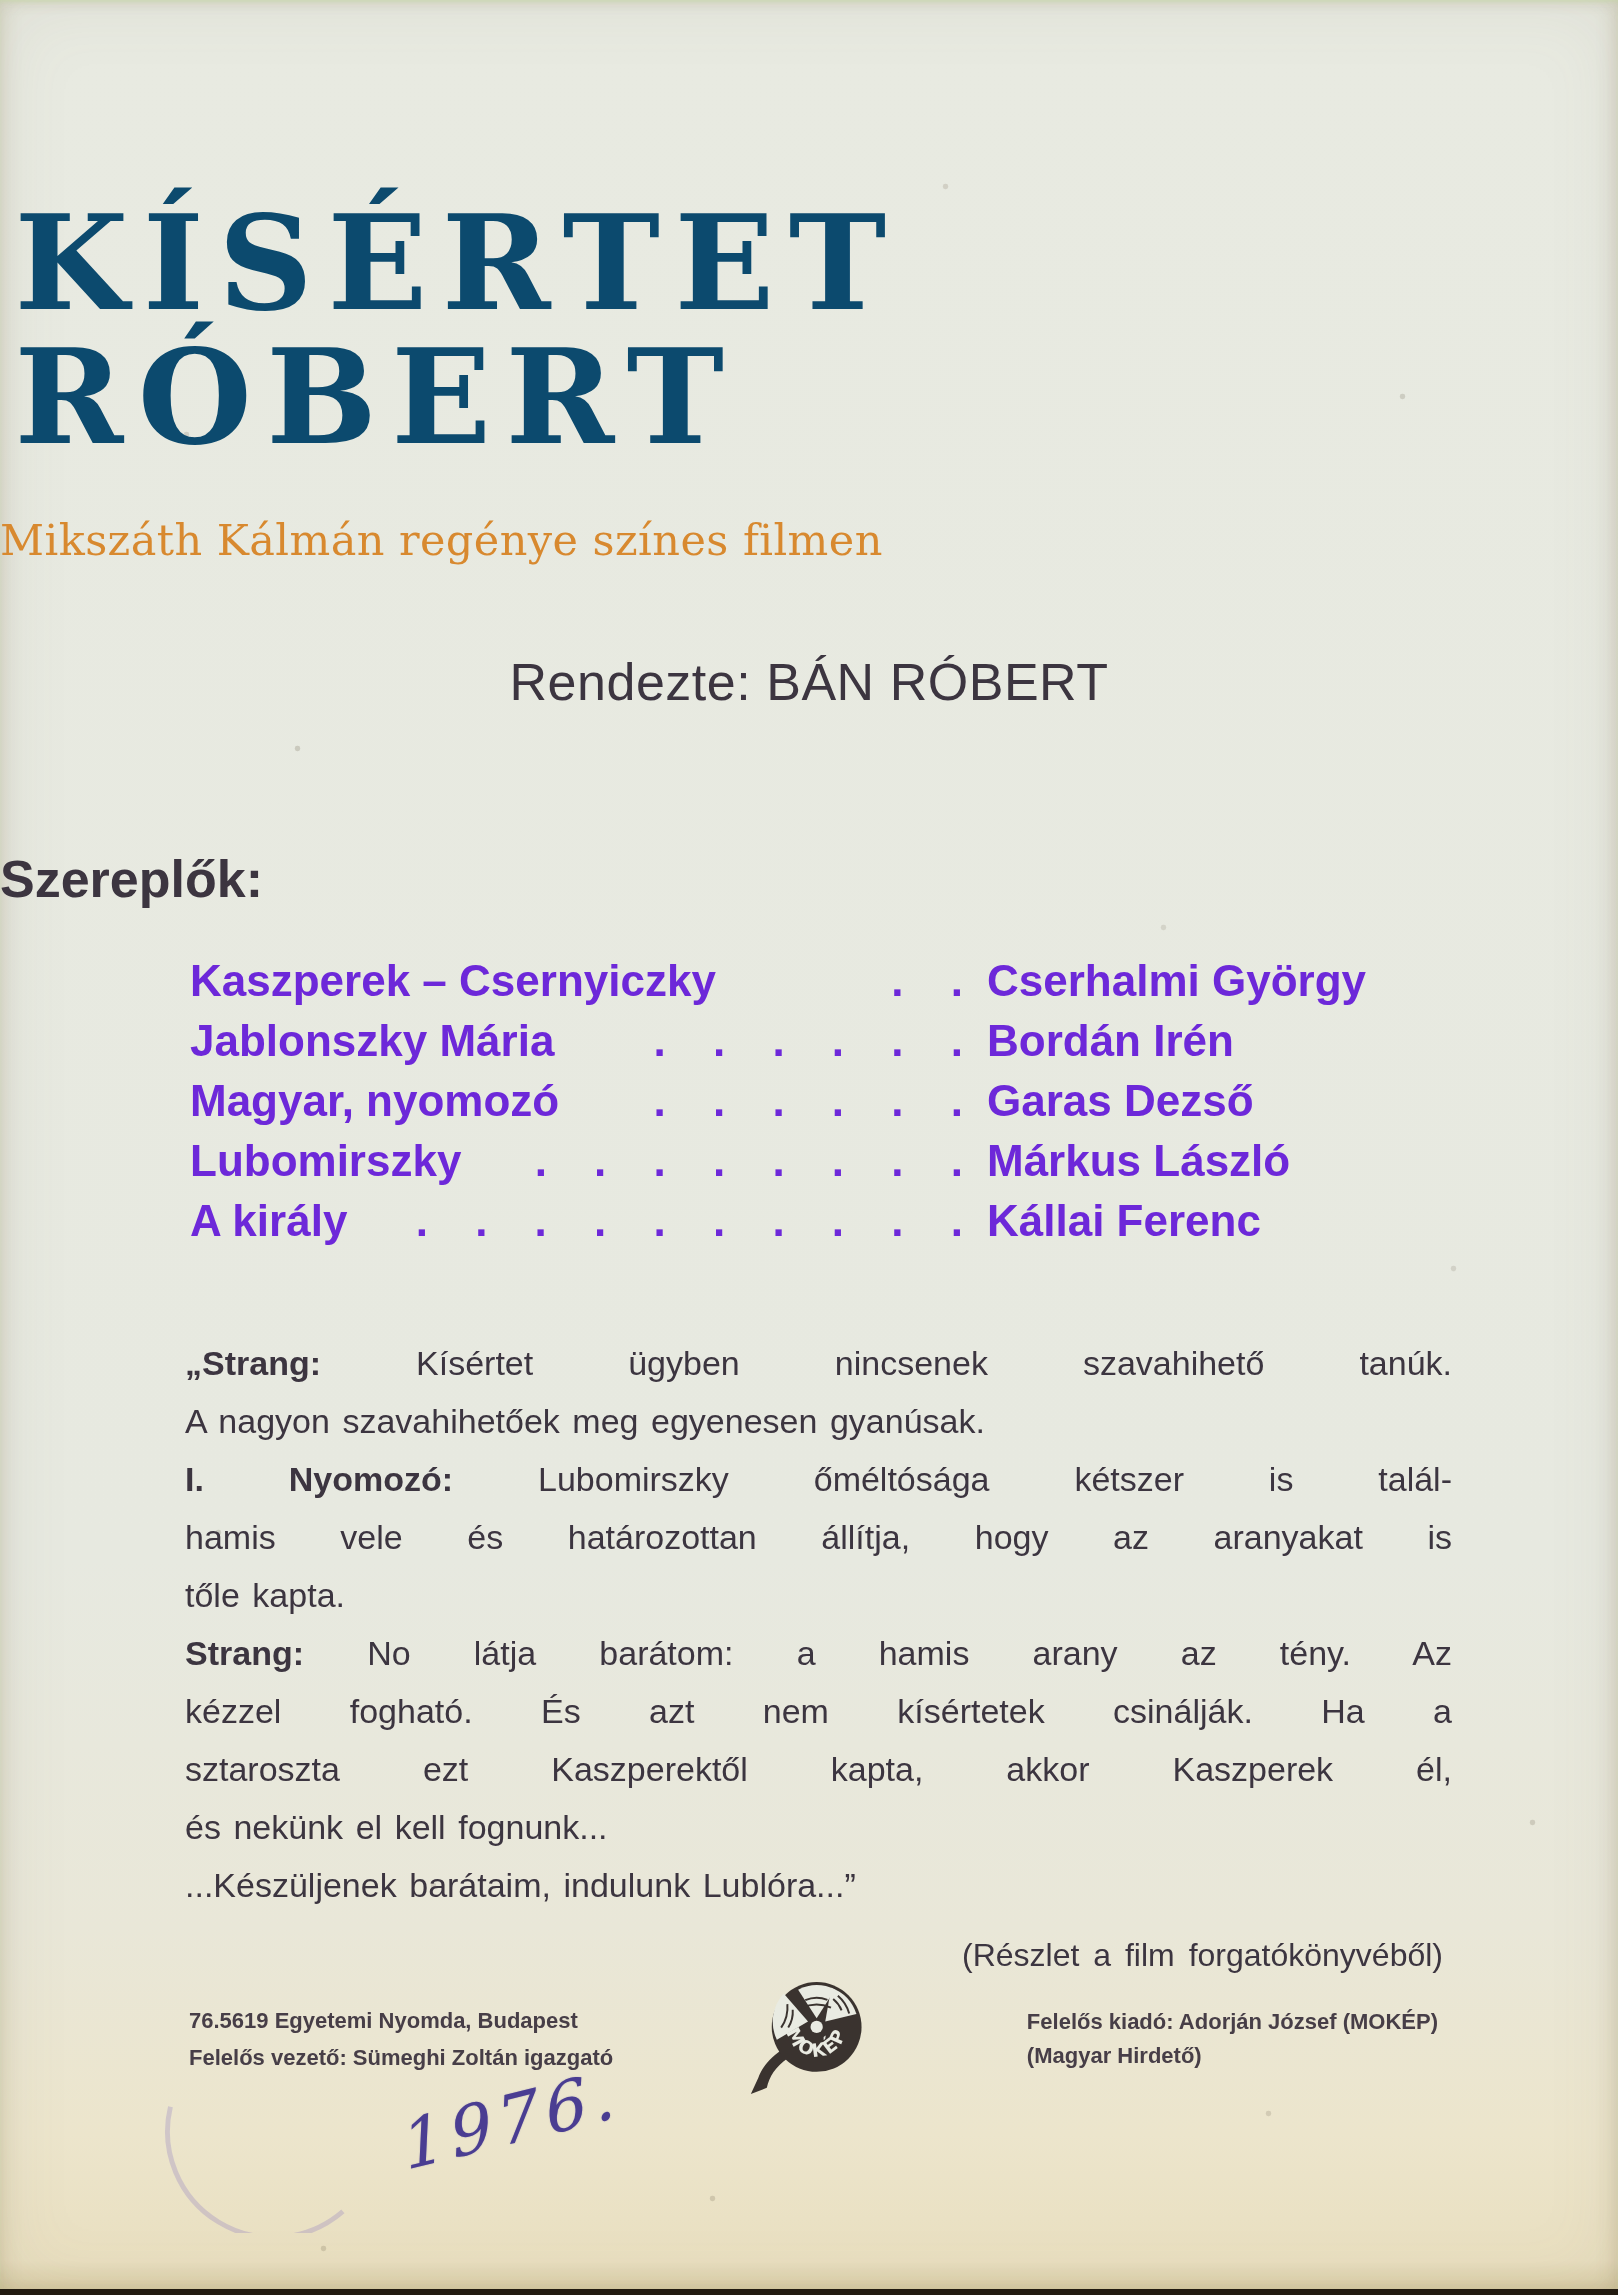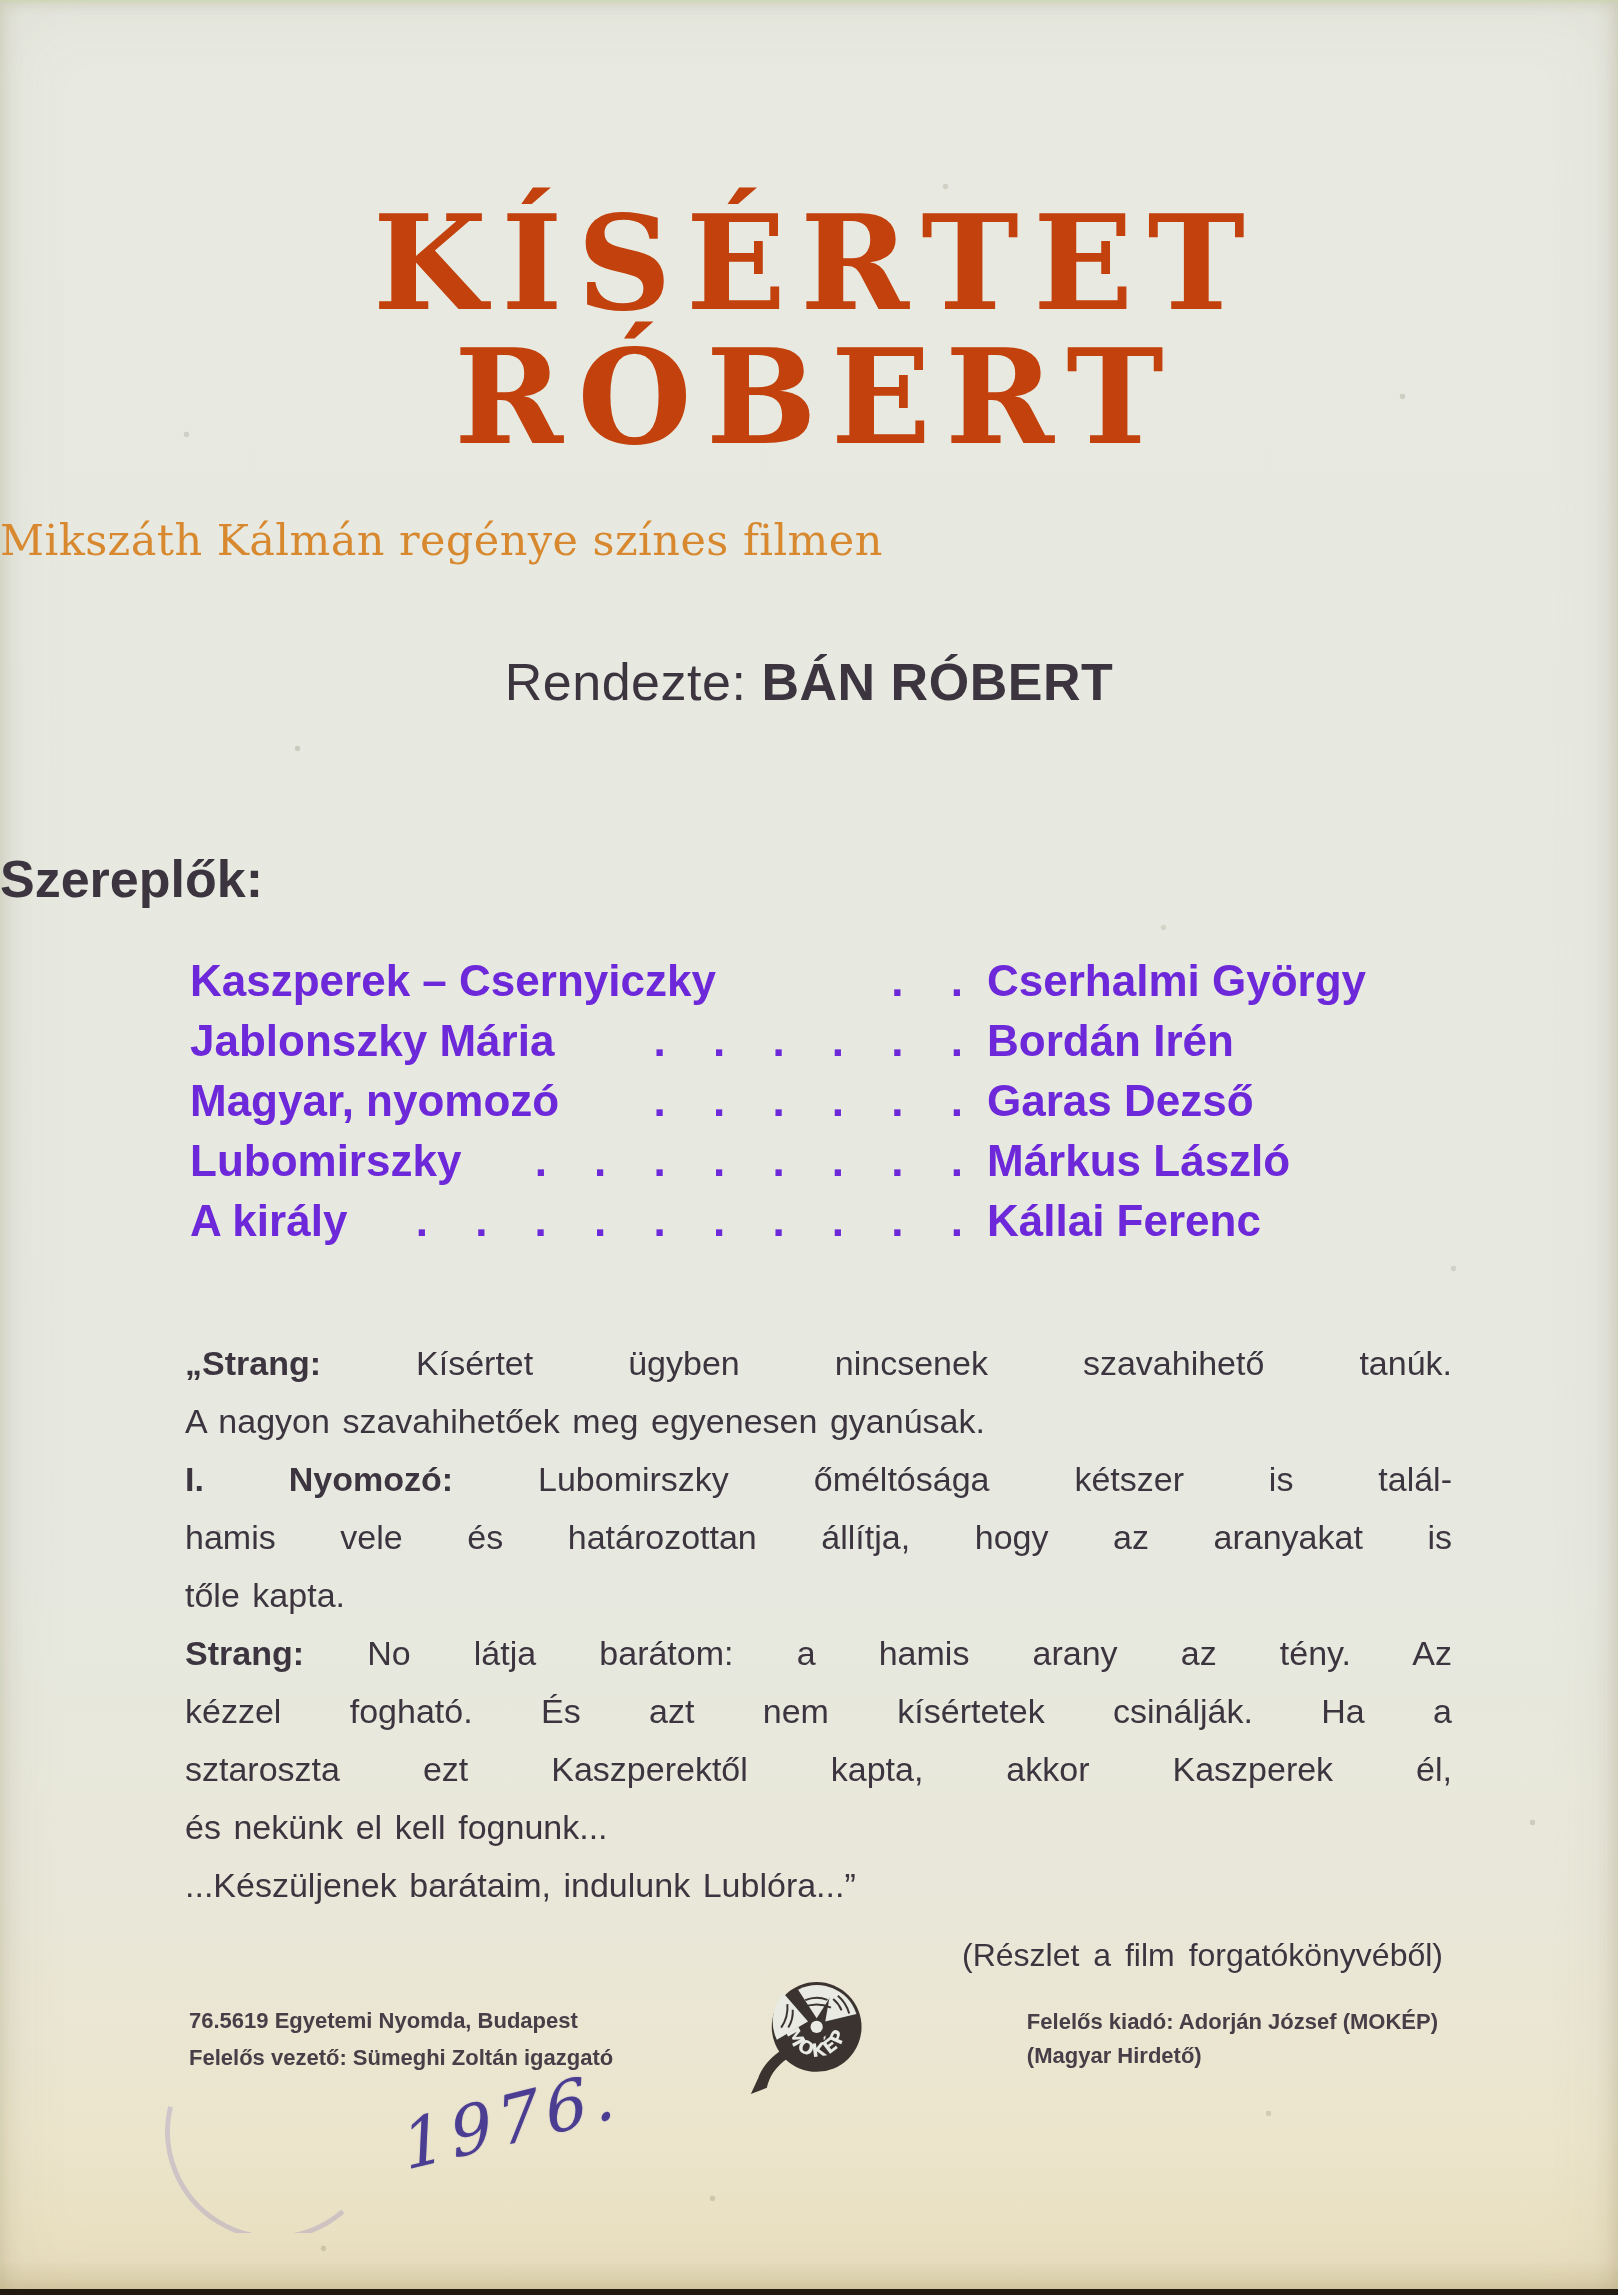--- a/index.html
+++ b/index.html
@@ -20,34 +20,34 @@
   .bottom-strip{position:absolute;left:0;right:0;bottom:0;height:5.6px;background:#221b11;}
   .specks{position:absolute;top:0;left:0;width:2.5px;height:2.5px;border-radius:50%;
     background:rgba(100,90,70,.0);
     box-shadow:296px 747px 0 1.2px rgba(100,90,70,.22), 1401px 395px 0 1.2px rgba(100,90,70,.2),
       944px 185px 0 1.2px rgba(110,95,70,.18), 217px 1531px 0 1.2px rgba(100,90,70,.2),
       1531px 1821px 0 1.2px rgba(100,90,70,.2), 432px 1884px 0 1.2px rgba(100,90,70,.18),
       1162px 926px 0 1.2px rgba(100,90,70,.15), 185px 433px 0 1.2px rgba(100,90,70,.18),
       1452px 1267px 0 1.2px rgba(100,90,70,.16), 711px 2197px 0 1.2px rgba(100,90,70,.2),
       1267px 2112px 0 1.2px rgba(100,90,70,.18), 322px 2247px 0 1.2px rgba(100,90,70,.2);}
   .title{
-    position:absolute;left:0;right:0;top:196px;text-align:center;
-    font-family:"DejaVu Serif", serif;font-weight:700;color:#c2410c;
+    position:absolute;left:0;right:0;top:196px;text-align:left;
+    font-family:"DejaVu Serif", serif;font-weight:700;color:#0c4a6e;
     font-size:131px;line-height:134px;letter-spacing:.11em;text-indent:.11em;
   }
   .subtitle{
     position:absolute;left:0;right:0;top:515px;text-align:left;
     font-family:"DejaVu Serif", serif;font-weight:400;color:#d8892f;
     font-size:43px;letter-spacing:.01em;
   }
   .director{
     position:absolute;left:0;right:0;top:652px;text-align:center;
     font-size:52px;color:#3c3540;letter-spacing:.01em;
   }
-  .director b{font-weight:700;margin-top:18px;}
+  .director b{font-weight:400;margin-top:18px;}
   .cast-heading{
     position:absolute;left:0;right:0;top:849px;text-align:left;
     font-size:52px;font-weight:700;color:#3c3540;
   }
   .cast{position:absolute;left:190px;top:951px;width:1259px;}
   .crow{position:relative;height:60px;font-size:44px;font-weight:700;color:#6d28d9;line-height:60px;white-space:nowrap;}
   .crow .role{position:absolute;left:0;}
   .crow .dots{position:absolute;right:486px;word-spacing:35px;letter-spacing:0;}
   .crow .actor{position:absolute;left:797px;}
   .quote{position:absolute;left:185px;top:1334px;width:1267px;color:#3c3540;}

